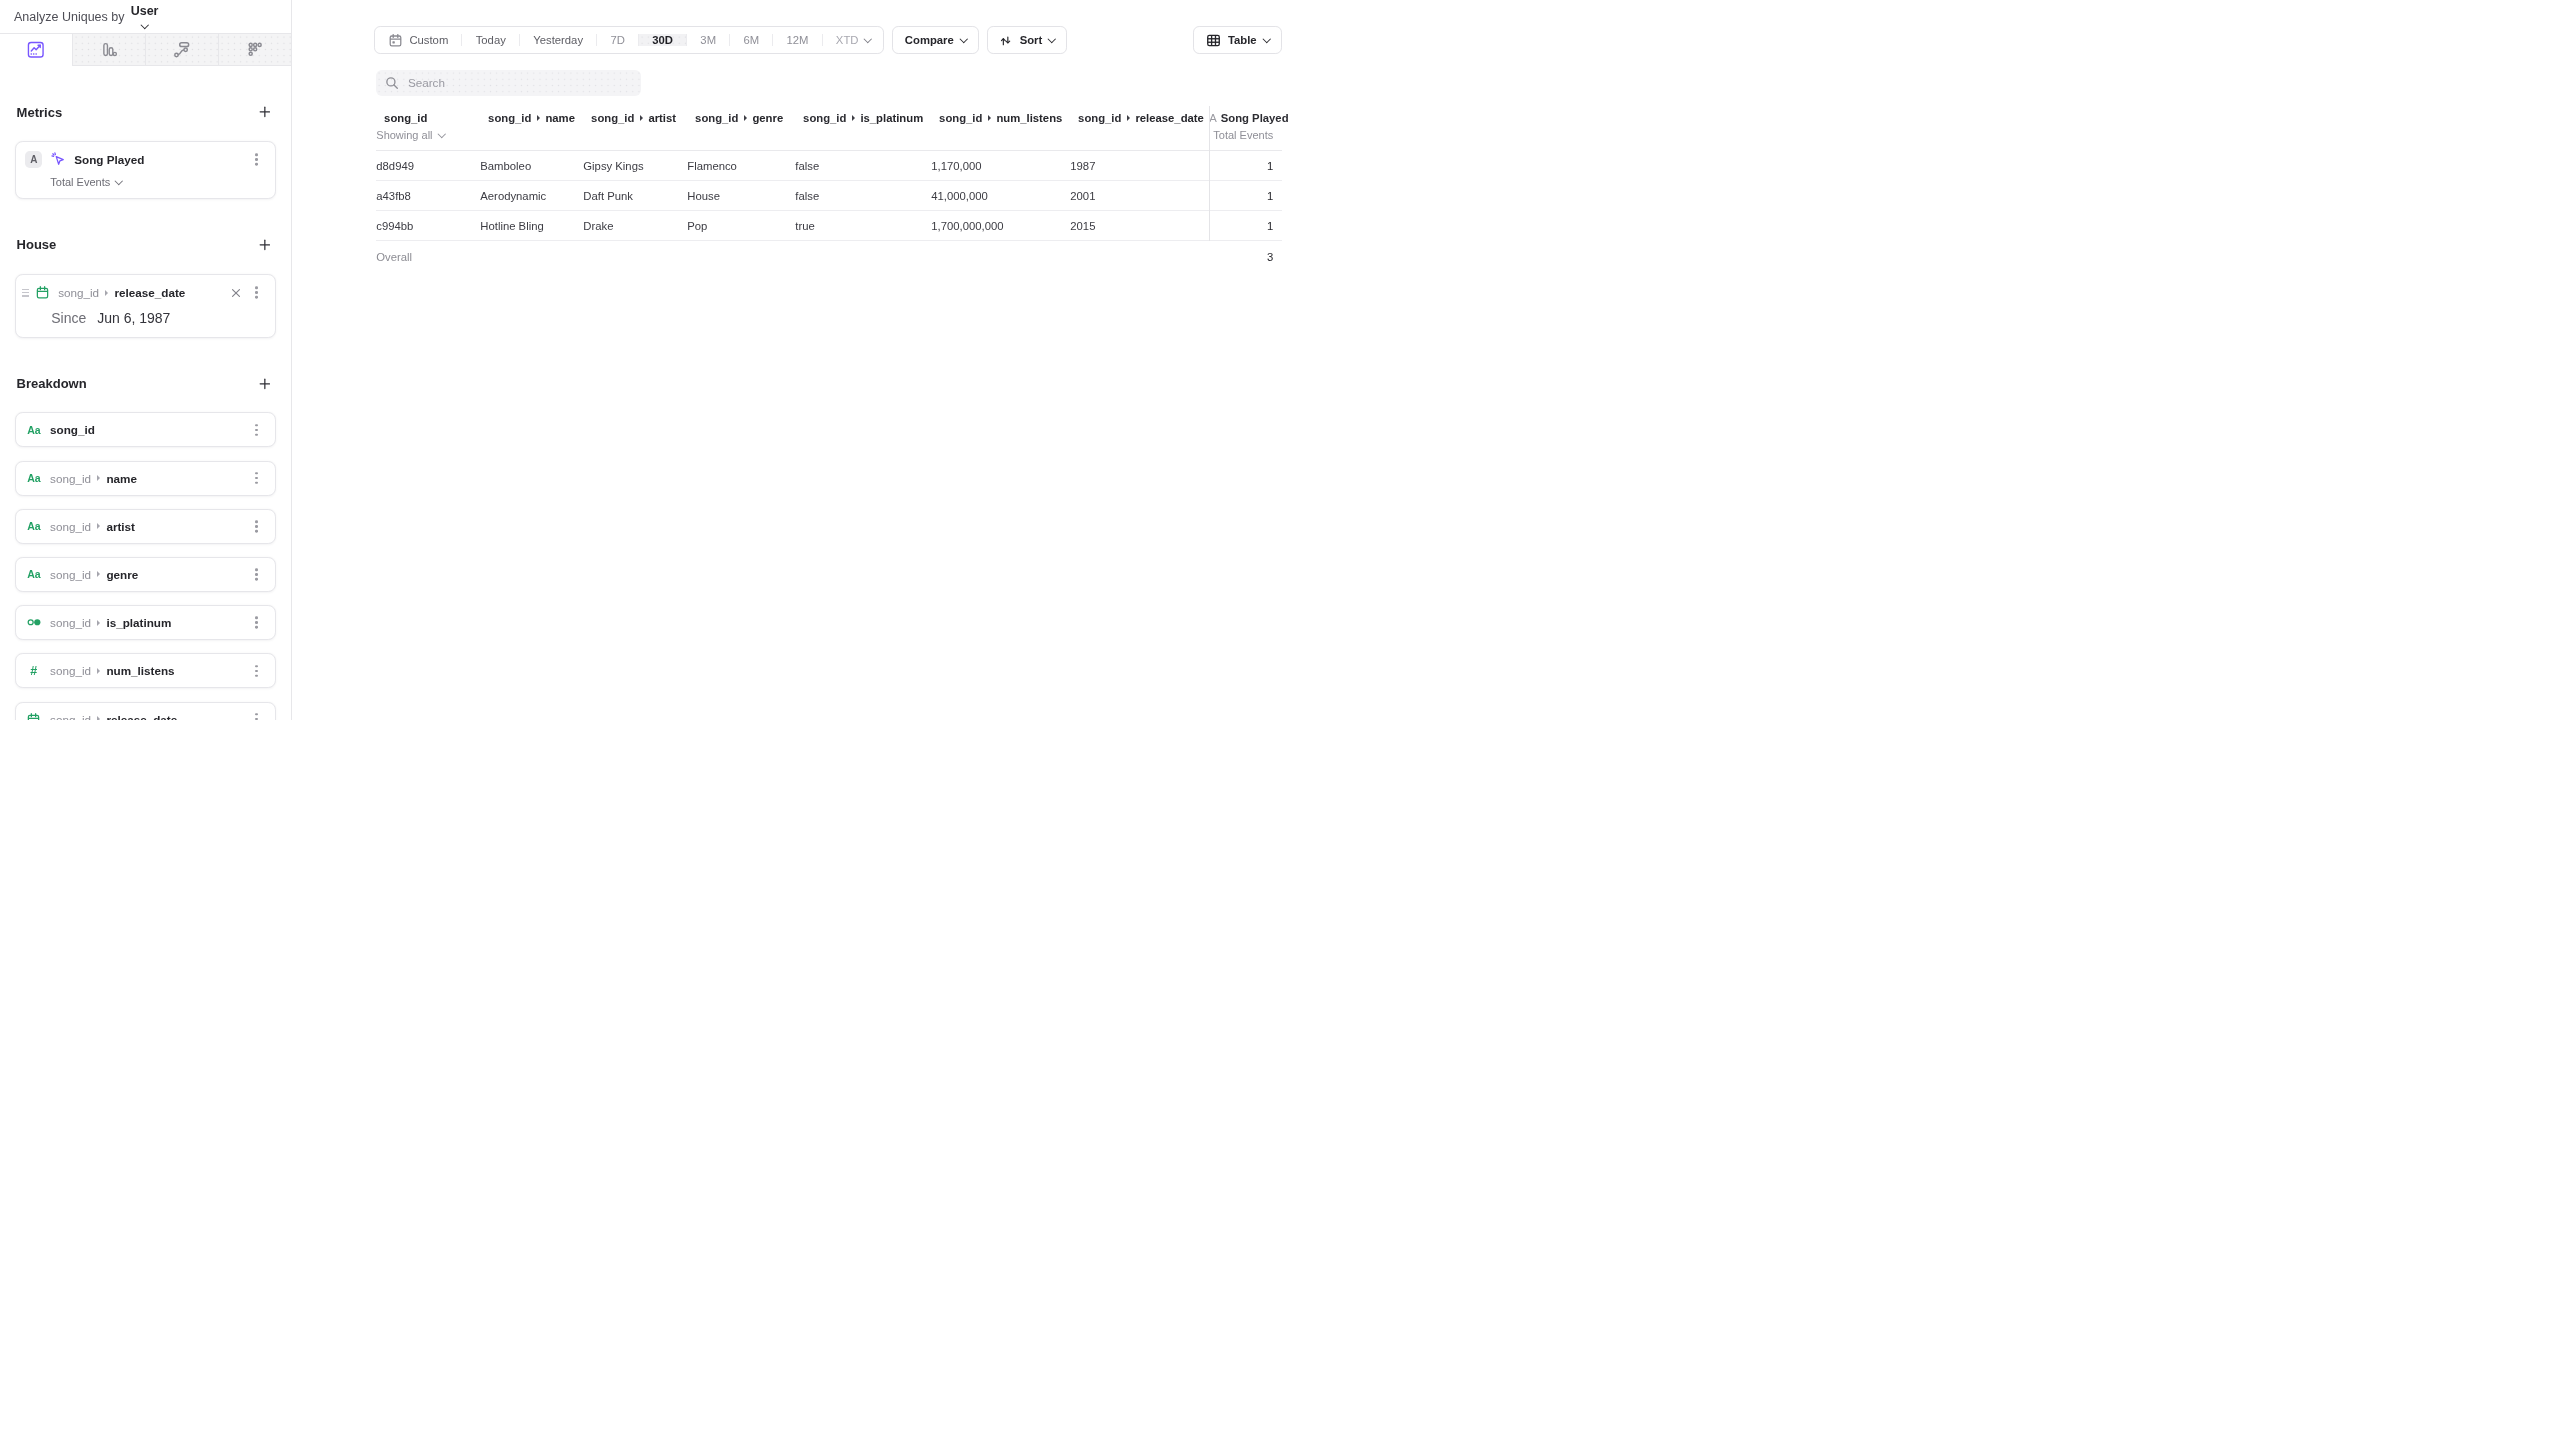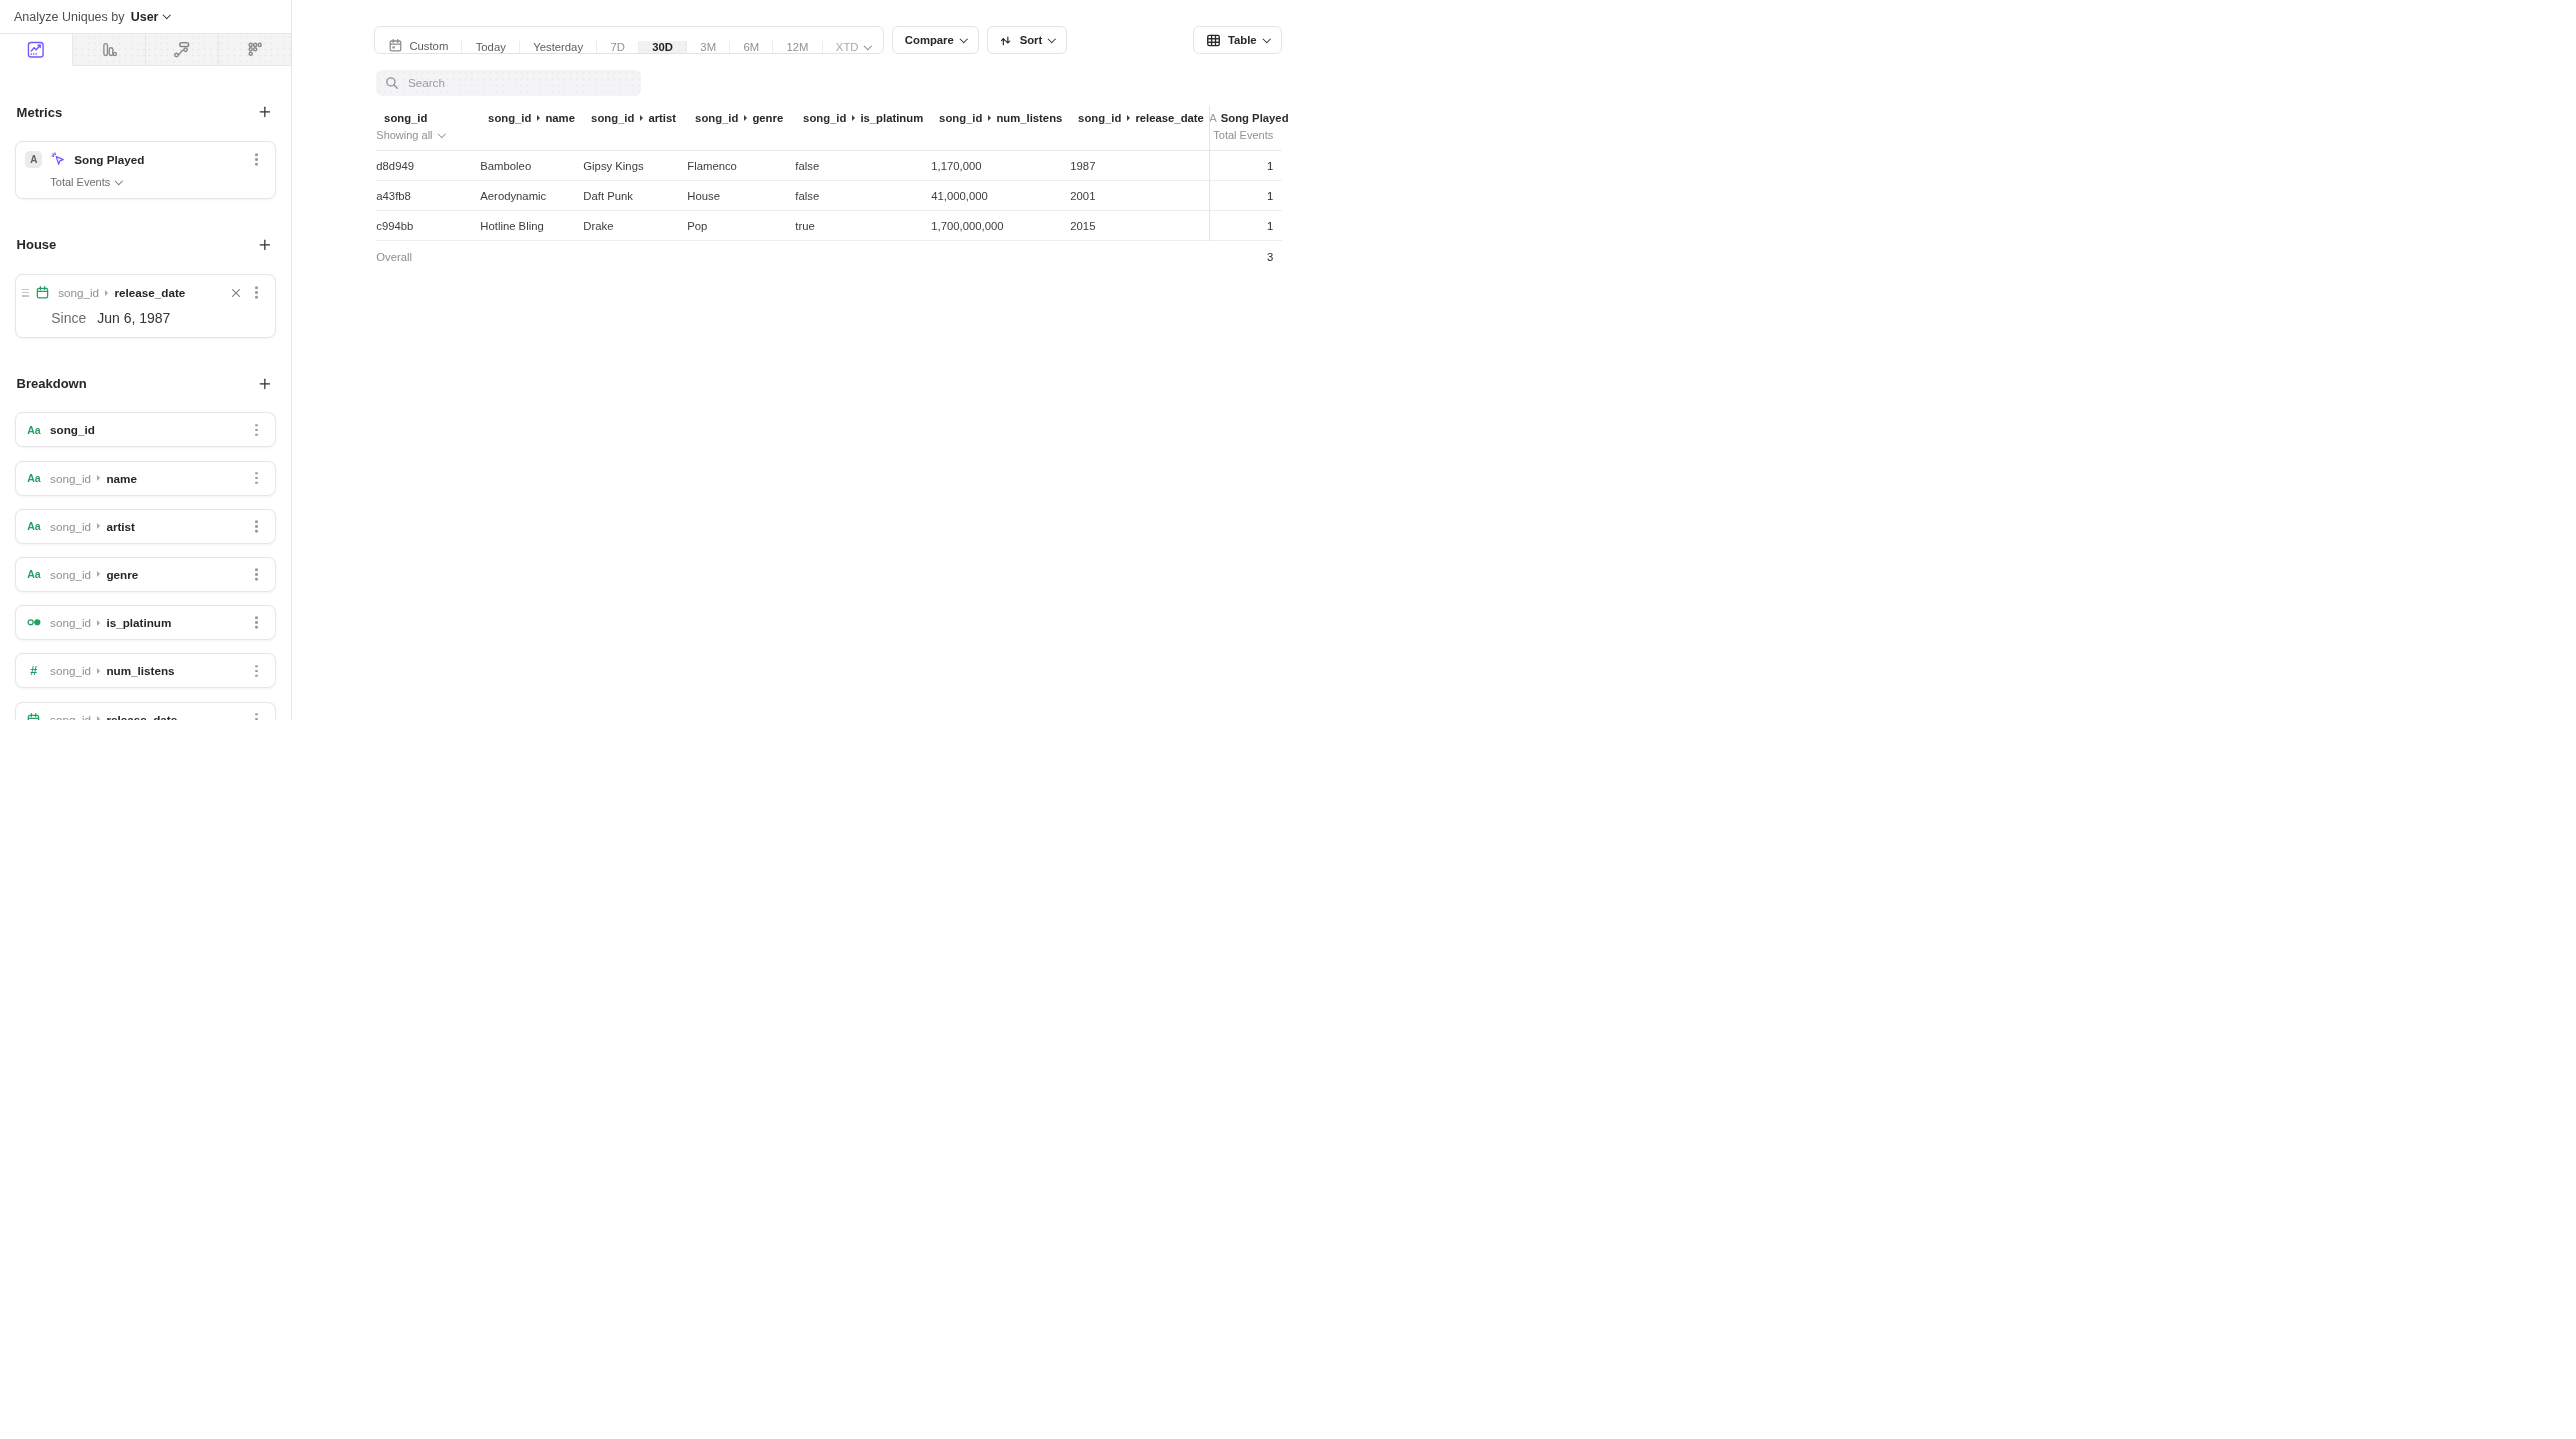--- a/index.html
+++ b/index.html
@@ -4,21 +4,21 @@
 <style>
   * { box-sizing: border-box; }
   html, body { margin:0; padding:0; width:1288px; height:720px; overflow:hidden; background:#fff;
     font-family:"Liberation Sans","DejaVu Sans",sans-serif; color:#2b2b31; }
   .app { display:flex; width:1288px; height:720px;gap:13px; }
 
   
   .sidebar { width:292px; flex:none; border-right:0.8px solid #e7e7ea; display:flex; flex-direction:column; background:#fff; }
   .sb-title { height:33px; display:flex; align-items:center; padding:0 14px; gap:6.2px; }
   .sb-title .lbl { font-size:12.5px; color:#4e4e56; }
-  .entity-btn { display:flex; align-items:center; gap:5.5px; font-size:12.5px; font-weight:700; color:#26262b; cursor:pointer; }
+  .entity-btn { display:flex; align-items:center; gap:5.5px; font-size:12.5px; font-weight:700; color:#26262b; cursor:pointer;flex-direction:column; }
   .chev { display:inline-block; width:5.5px; height:5.5px; border-right:1.3px solid currentColor; border-bottom:1.3px solid currentColor;
     transform:rotate(45deg); position:relative; top:-1.6px; }
   .tabbar { height:33px; display:flex; border-top:0.8px solid #e7e7ea; flex:none; }
   .tab { flex:1; display:flex; align-items:center; justify-content:center; cursor:pointer; }
   .tab:not(.active) { background-color:#f4f4f5; border-bottom:0.8px solid #e7e7ea; border-left:0.8px solid #e7e7ea;
     background-image:radial-gradient(#dcdce0 0.8px, transparent 0.9px); background-size:6.2px 6.2px; }
   .tab.active { background:#fff; }
   .sidebar-body { flex:1; padding:0 15px; overflow:hidden; }
   .section-head { display:flex; align-items:center; justify-content:space-between; margin:36px 1.6px 18.7px 1.6px; }
   .section-head h3 { margin:0; font-size:13px; font-weight:700; color:#26262b; }
@@ -48,21 +48,21 @@
   .filter-val { margin-left:11px; color:#33333a; cursor:pointer; }
   .bd-card { margin-bottom:13.2px; padding:0 9.3px; }
   .bd-card .card-row { height:33px; }
   .type-icon { width:17px; display:flex; align-items:center; justify-content:center; flex:none; }
   .aa { color:#23a164; font-weight:700; font-size:10.5px; letter-spacing:-0.2px; }
   .hash { color:#23a164; font-weight:700; font-size:12.5px; }
 
   
   .main { flex:1; min-width:0; padding:26px 6.2px 0 69px; }
   .toolbar { display:flex; align-items:center; gap:7.8px; }
-  .seg-control { display:flex; align-items:flex-end; height:28px; border:0.8px solid #e3e3e7; border-radius:6.2px; background:#fff; overflow:hidden; }
+  .seg-control { display:flex; align-items:center; height:28px; border:0.8px solid #e3e3e7; border-radius:6.2px; background:#fff; overflow:hidden; }
   .seg { display:flex; align-items:center; gap:6.2px; padding:0 13.2px; font-size:11.3px; color:#5d5d64; cursor:pointer; border-left:0.8px solid #ebebee; white-space:nowrap; }
   .seg:first-child { border-left:none; }
   .seg.short { color:#8f8f97; }
   .seg.active { color:#1f1f24; font-weight:700; background-color:#f2f2f4;
     background-image:radial-gradient(#dddde1 0.8px, transparent 0.9px); background-size:6.2px 6.2px; }
   .seg.muted { color:#a8a8b0; }
   .seg.muted .chev { color:#7c7c84; }
   .tb-btn { height:28px; display:flex; align-items:center; gap:7px; padding:0 11.7px; border:0.8px solid #e3e3e7; border-radius:6.2px;
     background:#fff; font-size:11.3px; font-weight:600; color:#26262b; cursor:pointer; white-space:nowrap; }
   .tb-btn .chev { top:-0.8px; }

